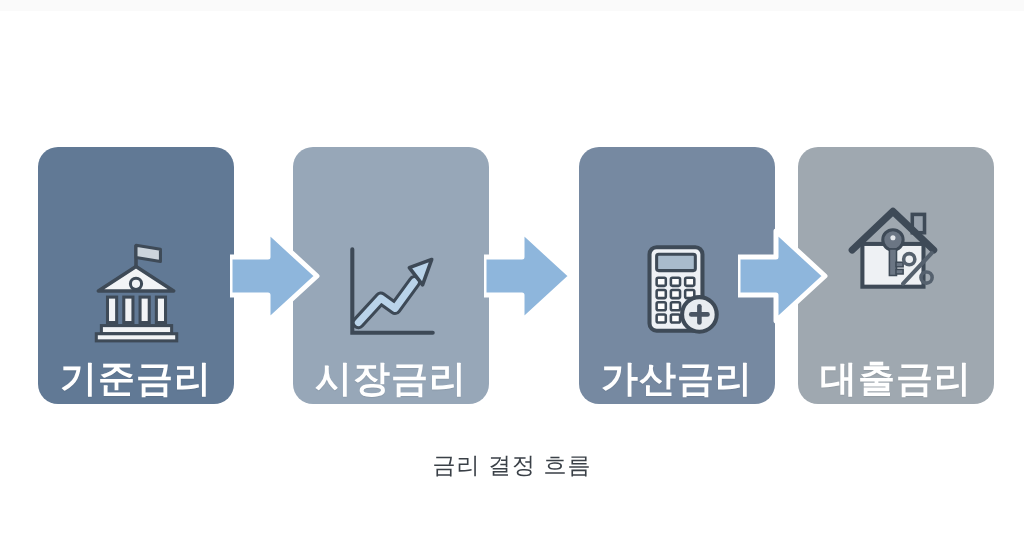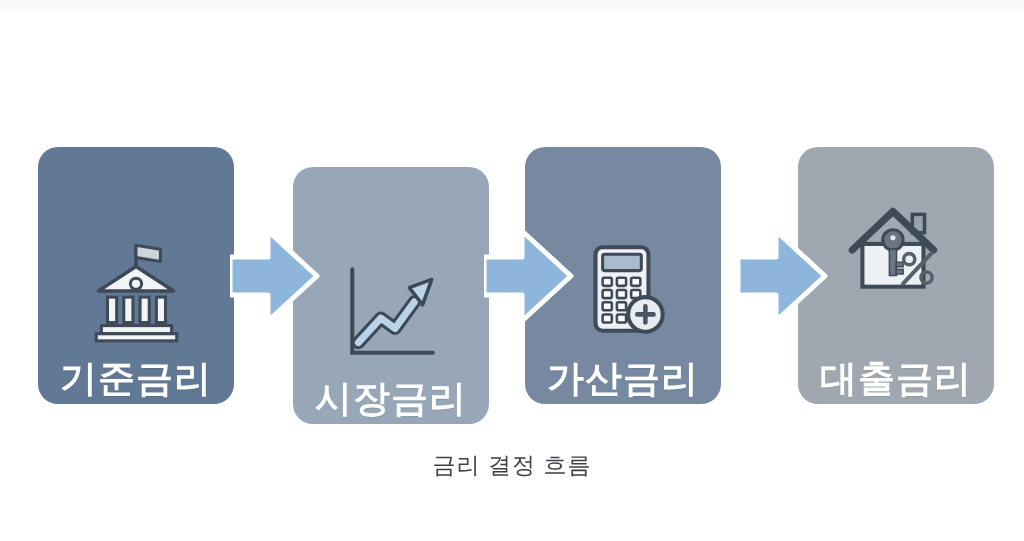--- a/index.html
+++ b/index.html
@@ -48,21 +48,21 @@
     color: #ffffff;
     font-size: 37px;
     font-weight: bold;
     letter-spacing: 1px;
     text-align: center;
     white-space: nowrap;
     text-shadow: 0 1px 1px rgba(0,0,0,0.08);
   }
   #step-0 { left: 38px; }
   #step-1 { left: 293px; }
-  #step-2 { left: 525px; }
+  #step-2 { left: 579px; }
   #step-3 { left: 798px; gap: 44px; }
 
   .flow-arrow {
     position: absolute;
     top: 226px;
     width: 92px;
     height: 100px;
     z-index: 2;
   }
   #arrow-0 { left: 230px; }
@@ -99,21 +99,21 @@
         <rect x="43" y="57" width="9" height="25" fill="#f2f4f6" stroke="#3e4a57" stroke-width="3"></rect>
         <rect x="59" y="57" width="9" height="25" fill="#f2f4f6" stroke="#3e4a57" stroke-width="3"></rect>
         <rect x="75" y="57" width="9" height="25" fill="#f2f4f6" stroke="#3e4a57" stroke-width="3"></rect>
         <rect x="21" y="85" width="69" height="8" fill="#f2f4f6" stroke="#3e4a57" stroke-width="3"></rect>
         <rect x="16" y="93" width="79" height="7" fill="#f2f4f6" stroke="#3e4a57" stroke-width="3"></rect>
       </svg>
     </div>
     <div class="step-label">기준금리</div>
   </div>
 
-  <div class="step-box" id="step-1" style="background-color: rgb(151, 167, 184); margin-top: 20px;">
+  <div class="step-box" id="step-1" style="background-color: rgb(151, 167, 184);">
     <div class="icon-wrap">
       <svg width="112" height="102" viewBox="0 0 110 100">
         <polyline points="17,8 17,90 96,90" fill="none" stroke="#3d4956" stroke-width="4" stroke-linecap="round"></polyline>
         <polyline points="23,80 45,56 59,66 78,40" fill="none" stroke="#3d4956" stroke-width="13" stroke-linecap="round" stroke-linejoin="round"></polyline>
         <polyline points="23,80 45,56 59,66 78,40" fill="none" stroke="#b9d3e9" stroke-width="7" stroke-linecap="round" stroke-linejoin="round"></polyline>
         <polygon points="95,18 73,26 86,43" fill="#b9d3e9" stroke="#3d4956" stroke-width="3.5" stroke-linejoin="round"></polygon>
       </svg>
     </div>
     <div class="step-label">시장금리</div>
   </div>

